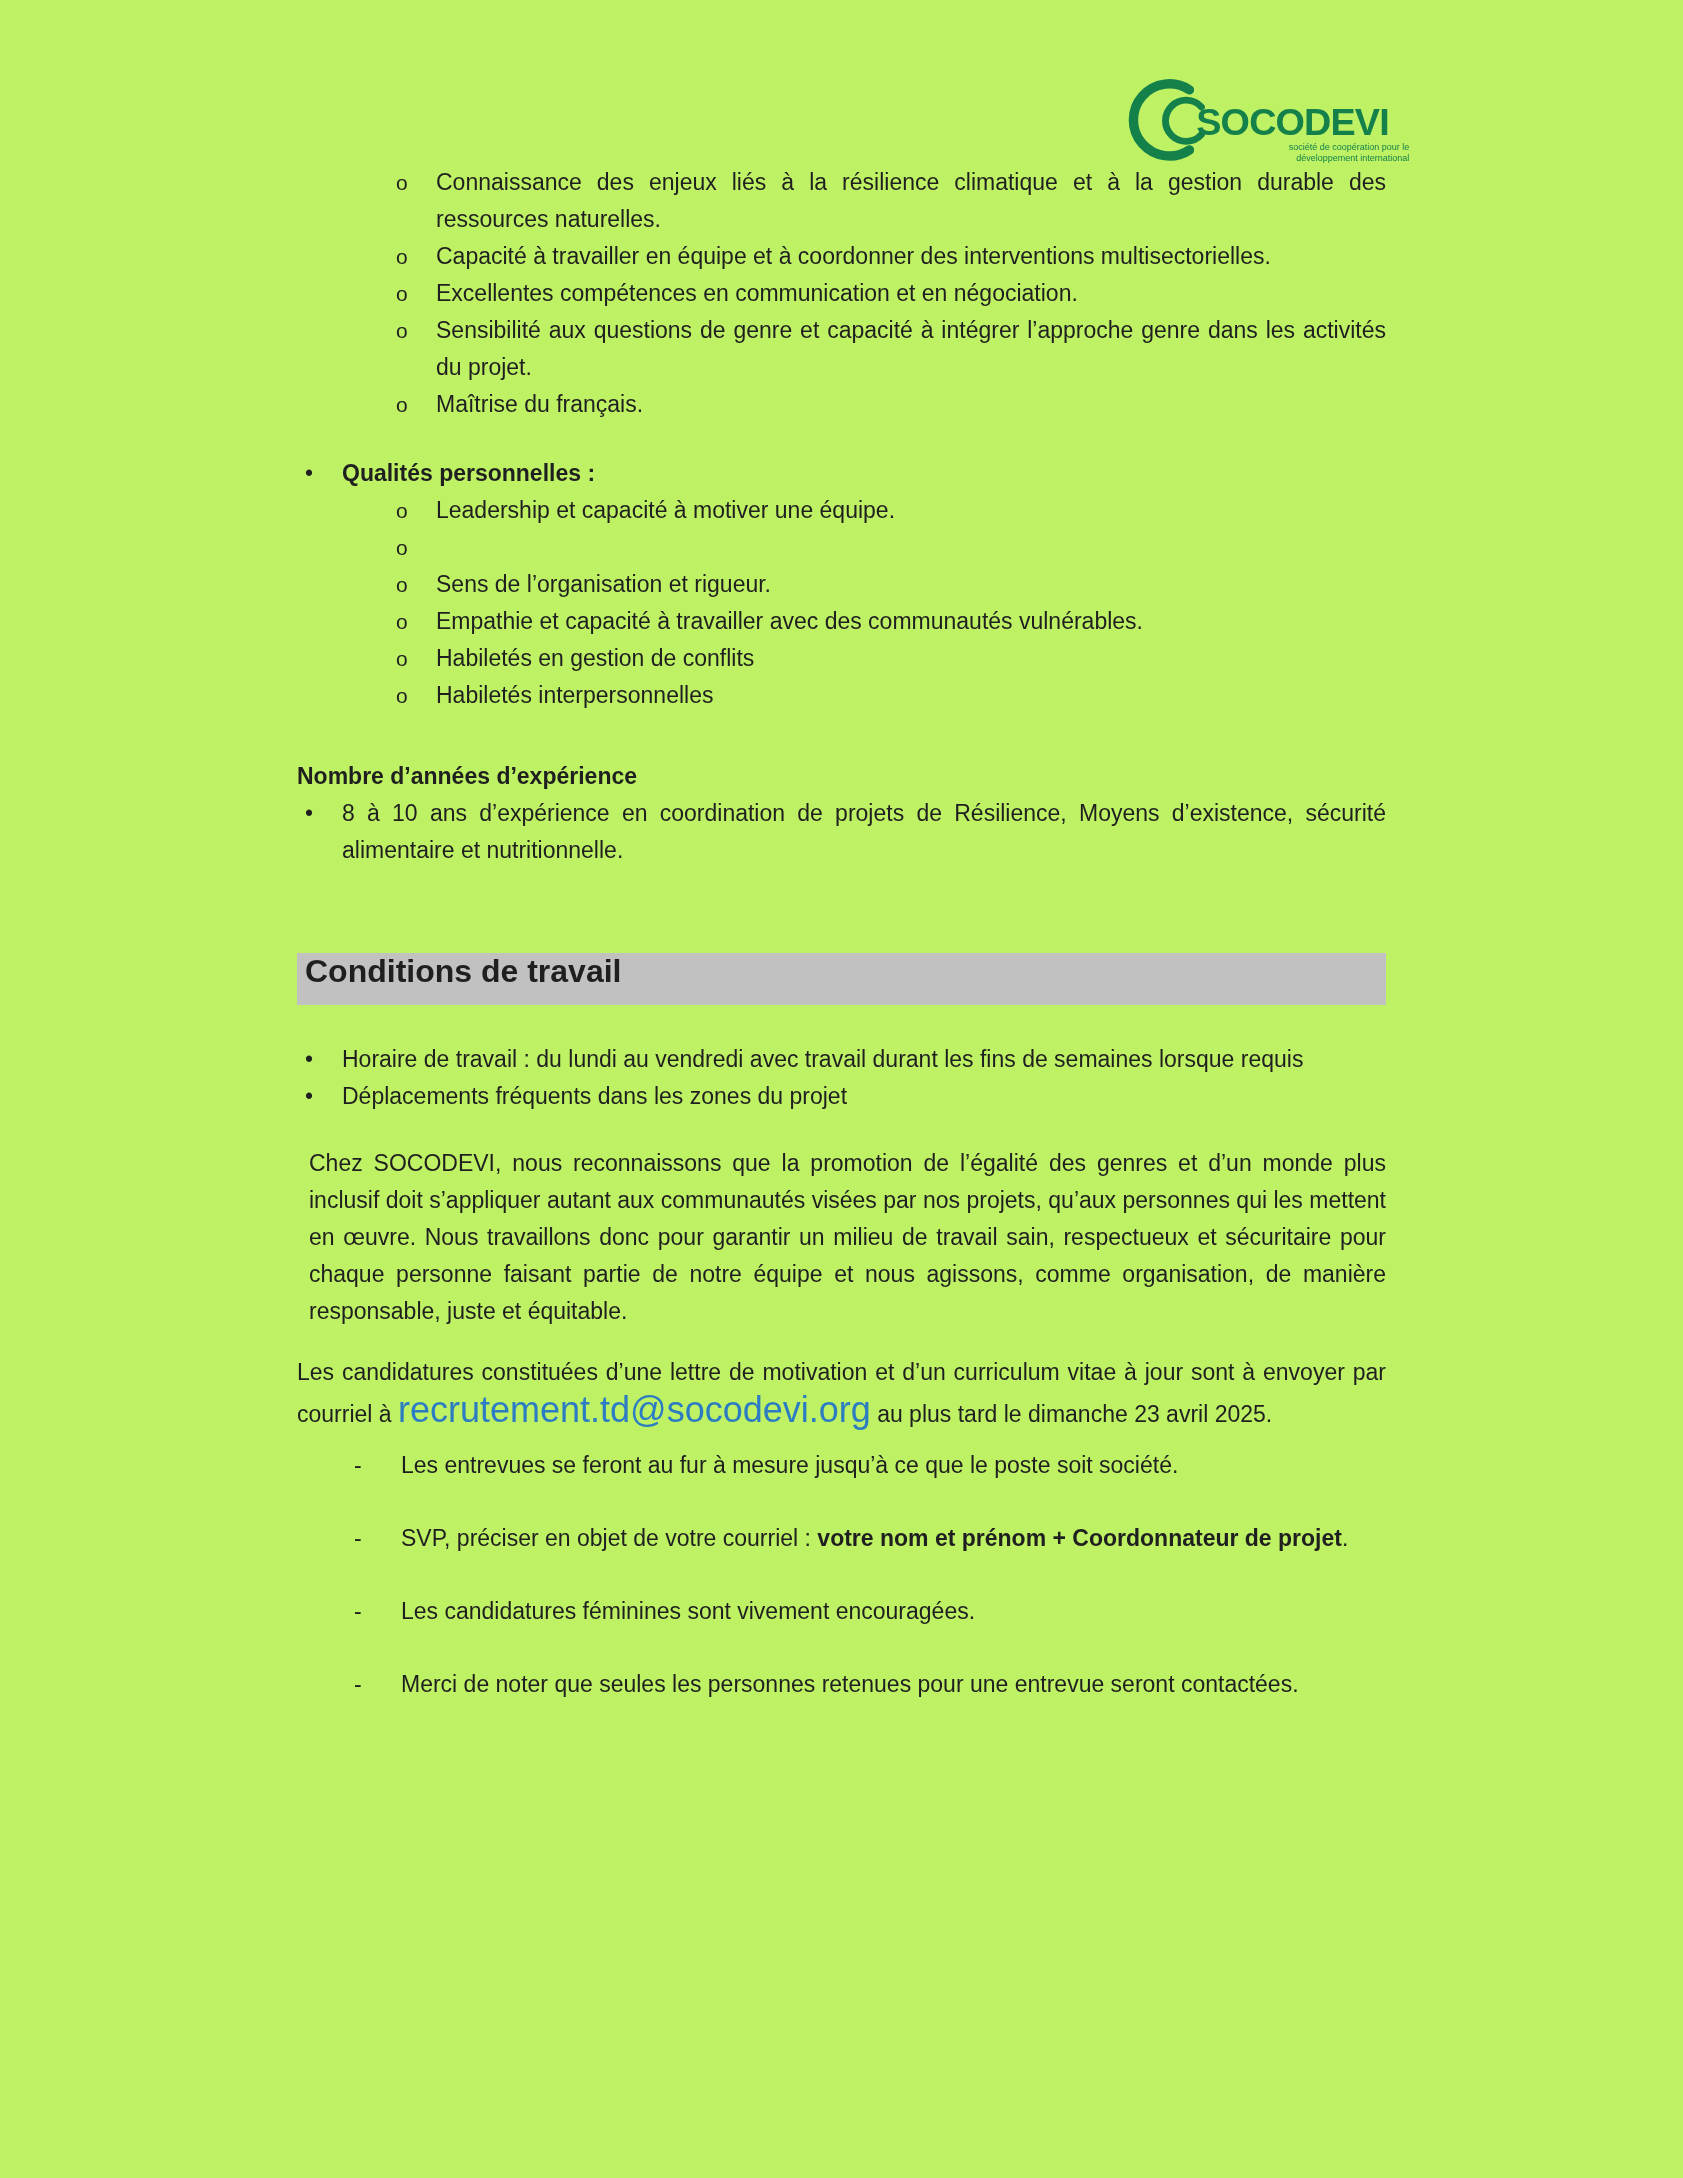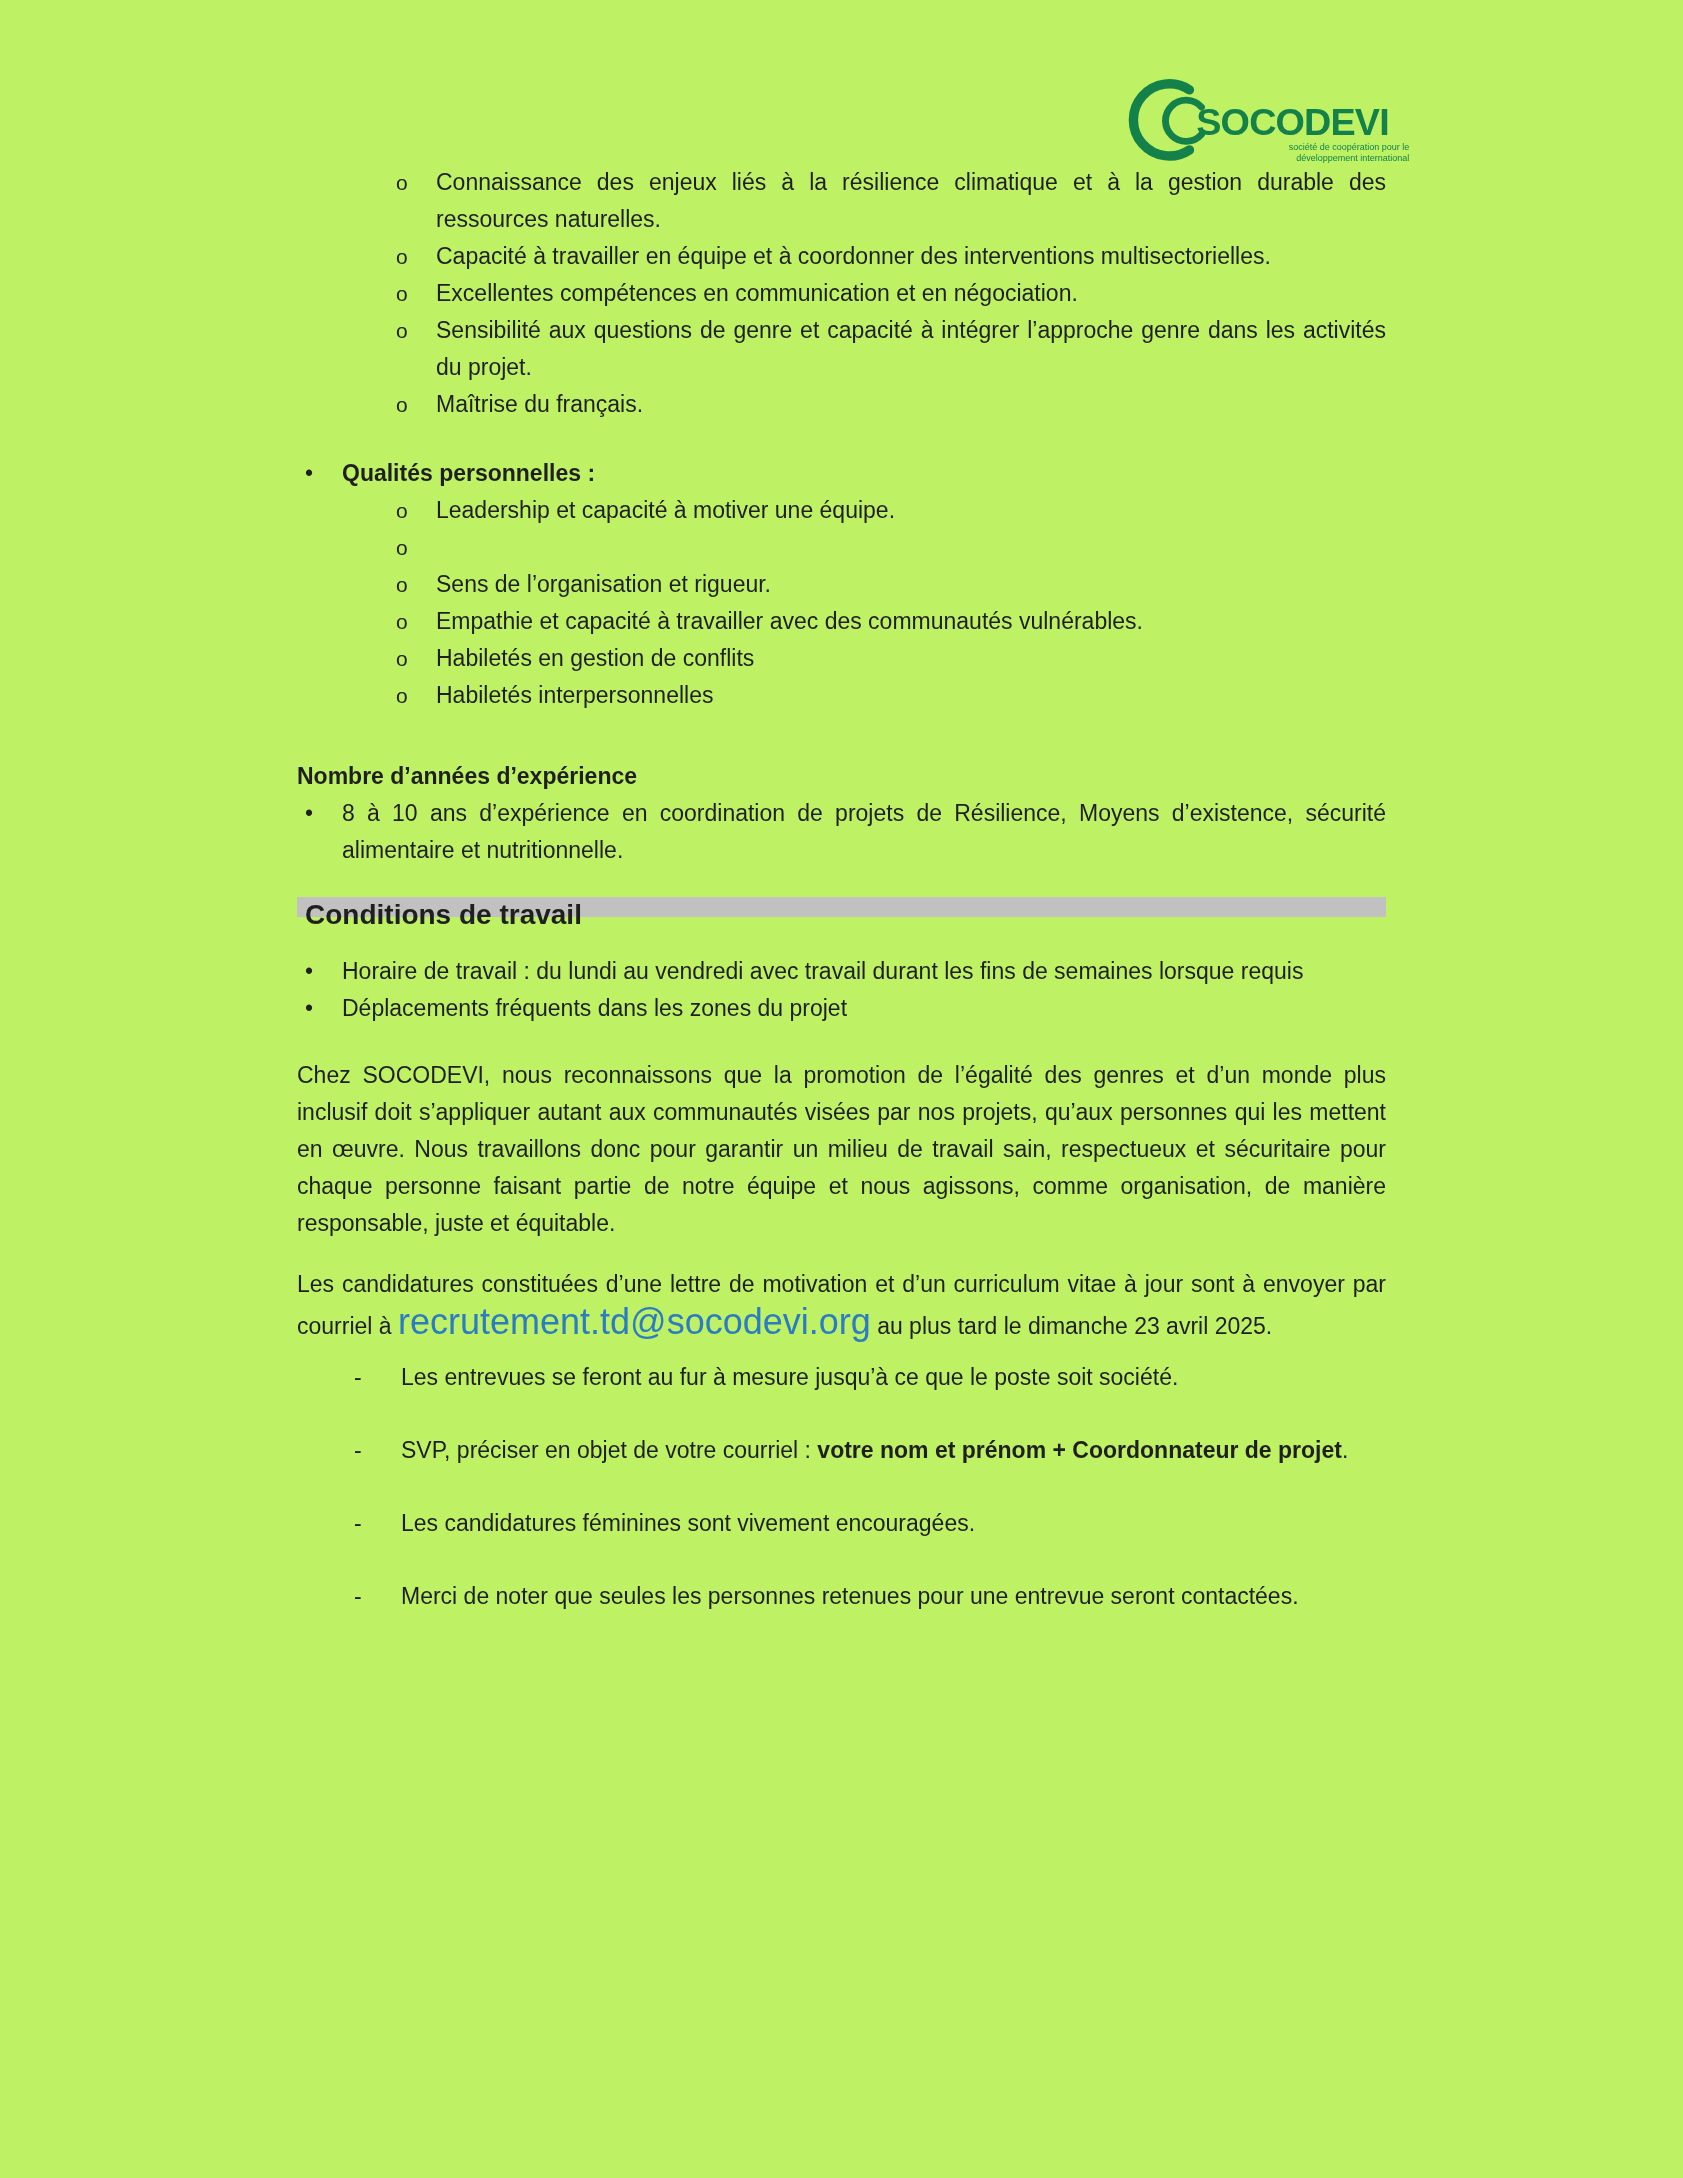--- a/index.html
+++ b/index.html
@@ -47,33 +47,33 @@
   .lvl2 { padding-left: 99px; }
   .lvl2 .mk { width: 40px; font-size: 21px; }
   .lvl1 { padding-left: 8px; }
   .lvl1 .mk { width: 37px; }
   .dash { padding-left: 57px; }
   .dash .mk { width: 47px; }
   .gap-list .li + .li { margin-top: 36px; }
   .b { font-weight: bold; }
   .heading { font-weight: bold; }
   .section-bar {
-    margin-top: 28px;
-    height: 20px;
+    margin-top: 84px;
+    height: 52px;
     line-height: 36px;
     background: var(--bar_gray, #c1c1c1);
     padding-left: 8px;
     font-weight: 600;
-    font-size: 28px;
+    font-size: 32px;
   }
   .mt-qualities { margin-top: 32px; }
   .mt-exp { margin-top: 44px; }
   .mt-cond-list { margin-top: 36px; }
   .para { text-align: justify; }
-  .mt-para1 { margin-top: 30px; }
+  .mt-para1 { margin-top: 30px; margin-left: 12px; }
   .mt-para2 { margin-top: 24px; }
   .mt-notes { margin-top: 14px; }
   .email {
     font-size: 36px;
     color: var(--email_blue, #2b7cc2);
     text-decoration: none;
     cursor: pointer;
   }
 </style>
 </head>

